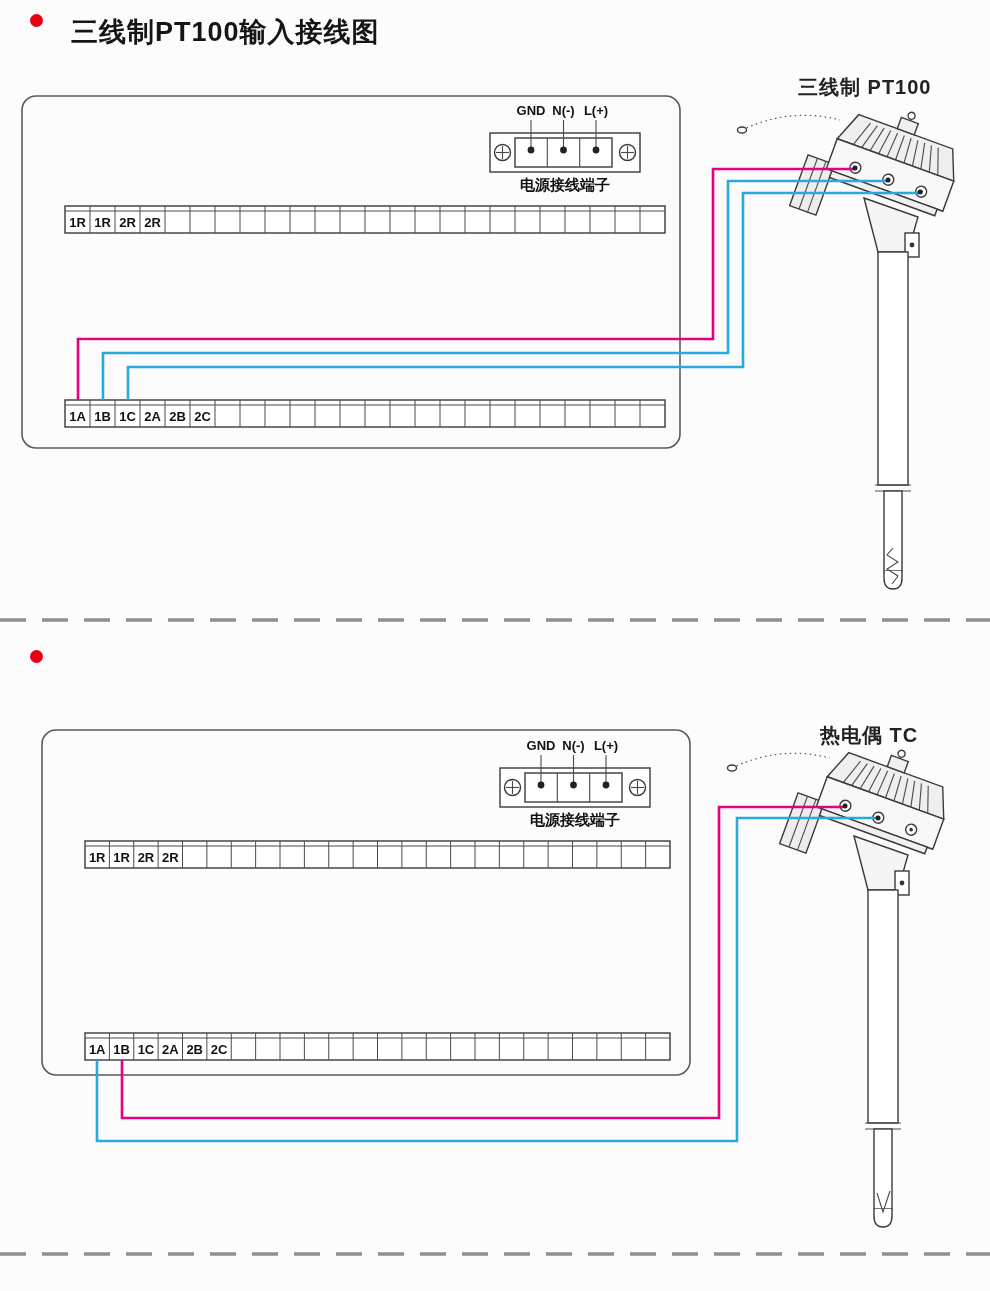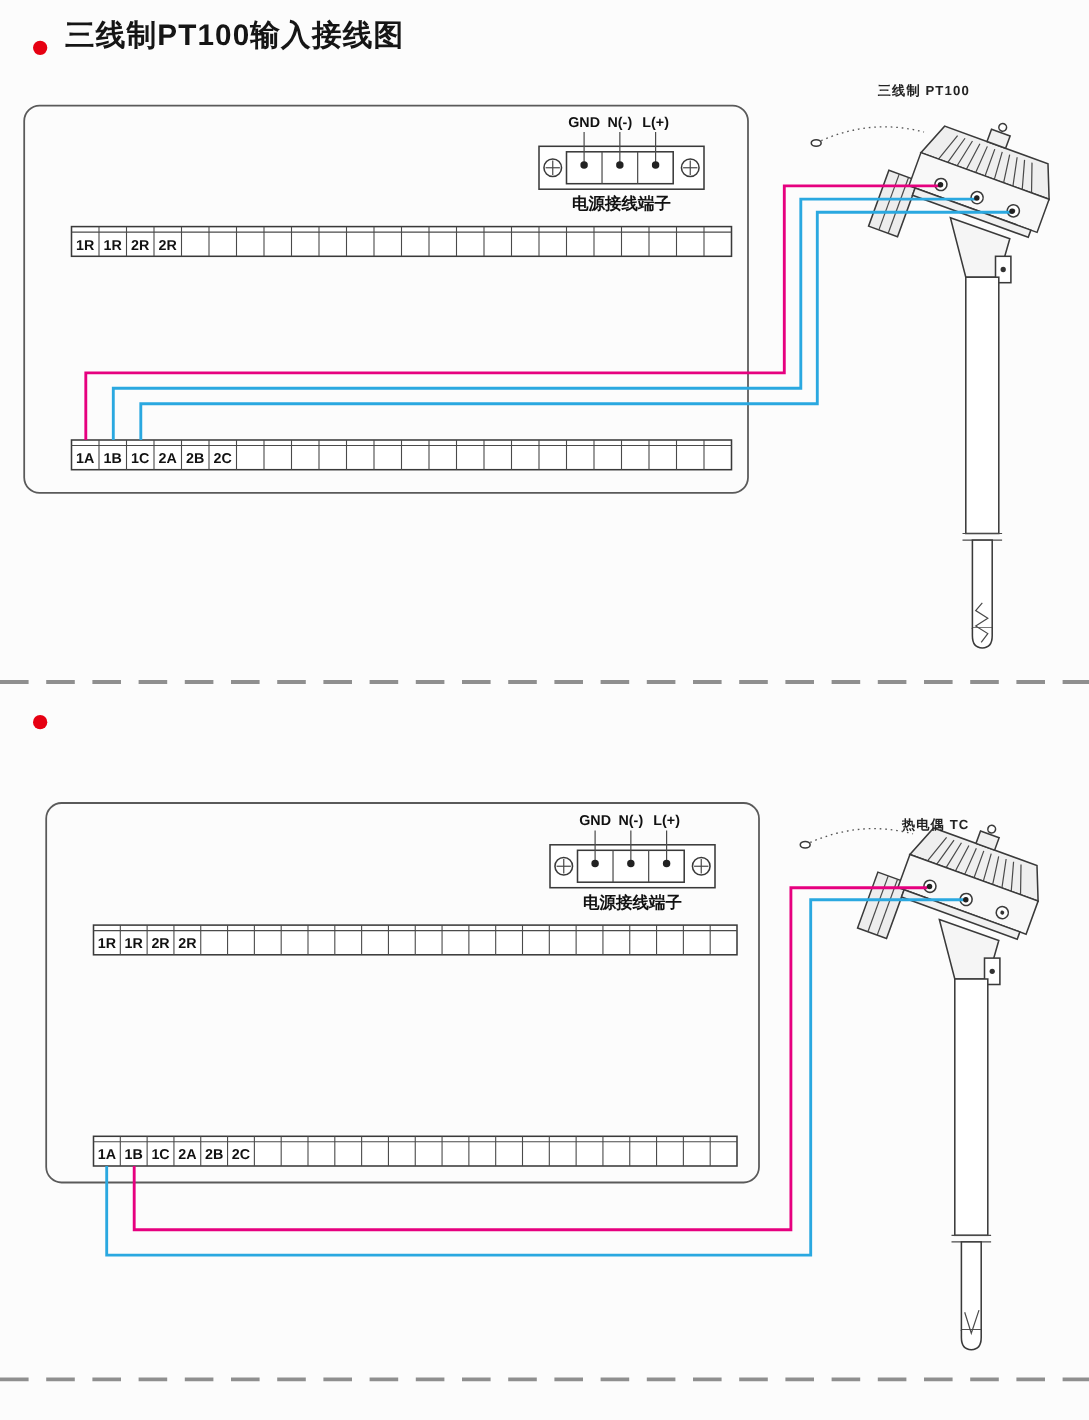--- a/index.html
+++ b/index.html
@@ -16,24 +16,24 @@
   .magenta{stroke:#e6007f;}
   .blue{stroke:#2aa8e0;}
   .chain{fill:none;stroke:#555;stroke-width:1.2;stroke-dasharray:1.5 3.5;}
 
   
   .pwr-label{font:700 13px "Liberation Sans",sans-serif;fill:#111;}
   .pwr-caption{font:700 15px "Liberation Sans",sans-serif;fill:#111;}
   .cell-label{font:700 13px "Liberation Sans",sans-serif;fill:#111;}
 
   
-  .title-row{position:absolute;left:30px;display:flex;align-items:flex-end;gap:16px;}
+  .title-row{position:absolute;left:30px;display:flex;align-items:flex-start;gap:28px;}
   .bullet{width:13px;height:13px;border-radius:50%;background:#e60012;flex:0 0 auto;}
   .title-text{font-size:27px;font-weight:600;color:#151515;letter-spacing:1px;}
-  .sensor-label{position:absolute;font-size:12px;font-weight:700;color:#222;letter-spacing:1px;}
+  .sensor-label{position:absolute;font-size:20px;font-weight:700;color:#222;letter-spacing:1px;}
 </style>
 </head>
 <body>
 
 <div class="page">
 
   <svg width="990" height="1291" viewBox="0 0 990 1291" xmlns="http://www.w3.org/2000/svg" xmlns:xlink="http://www.w3.org/1999/xlink">
 
     <defs>
       <g id="sensor-shape">
@@ -281,14 +281,14 @@
     <span class="bullet"></span>
     <span class="title-text">三线制PT100输入接线图</span>
   </div>
 
   <div class="sensor-label" style="left:798px;top:74px">三线制 PT100</div>
 
   <div class="title-row" style="top:650px">
     <span class="bullet"></span>
   </div>
 
-  <div class="sensor-label" style="left:820px;top:742px">热电偶 TC</div>
+  <div class="sensor-label" style="left:820px;top:722px">热电偶 TC</div>
 </div>
 
 </body></html>

